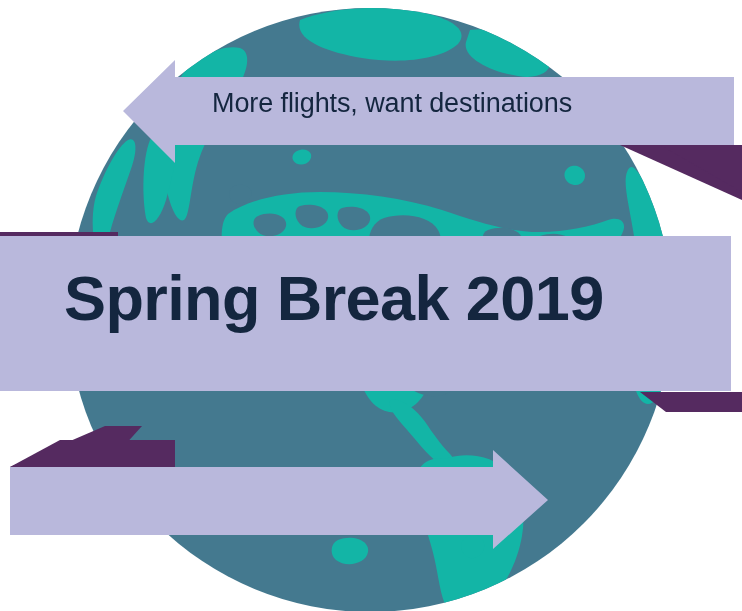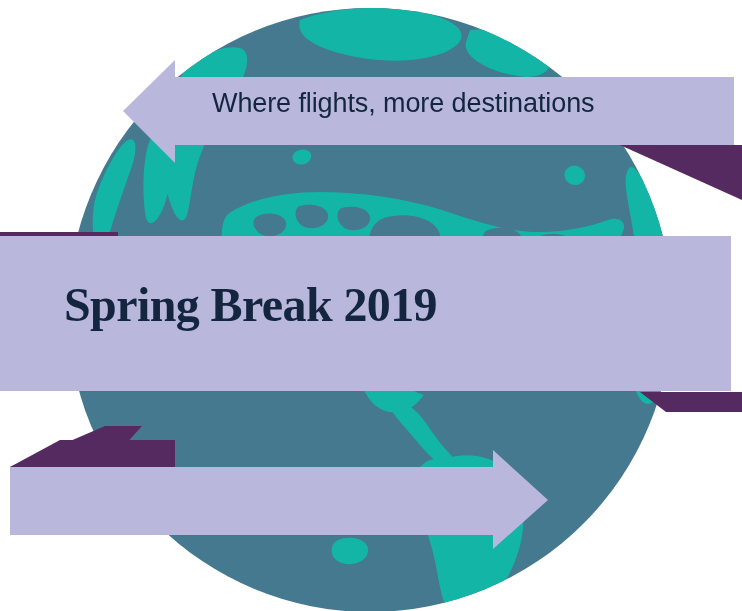--- a/index.html
+++ b/index.html
@@ -40,25 +40,24 @@
   }
   #bottom-banner-text {
     left: 80px;
     top: 481px;
     font-size: 27px;
     font-weight: 400;
     letter-spacing: -0.1px;
   }
   #main-title-text {
     left: 64px;
-    top: 277px;
-    font-size: 48px;
+    top: 262px;
+    font-size: 63px;
     font-weight: 700;
     letter-spacing: -0.6px;
-    font-family: Liberation Serif, serif;
   }
 </style>
 </head>
 <body>
 
 <div id="poster">
 
   <svg class="layer" viewBox="0 0 742 611" xmlns="http://www.w3.org/2000/svg">
     <defs>
       <clipPath id="globeClip">
@@ -154,18 +153,18 @@
 
   <svg class="layer" viewBox="0 0 742 611" xmlns="http://www.w3.org/2000/svg">
 
     <path d="M175 60 L175 77 L734 77 L734 145 L175 145 L175 163 L123 111 Z" fill="#b9b8dc"></path>
 
     <rect x="0" y="236" width="731" height="155" fill="#b9b8dc"></rect>
 
     <path d="M10 467 L493 467 L493 450 L548 500 L493 549 L493 535 L10 535 Z" fill="#b9b8dc"></path>
   </svg>
 
-  <div class="banner-text" id="top-banner-text">Where flights, more destinations</div>
+  <div class="banner-text" id="top-banner-text">More flights, want destinations</div>
 
   <div class="banner-text" id="main-title-text">Spring Break 2019</div>
 
 
 </div>
 
 </body></html>

